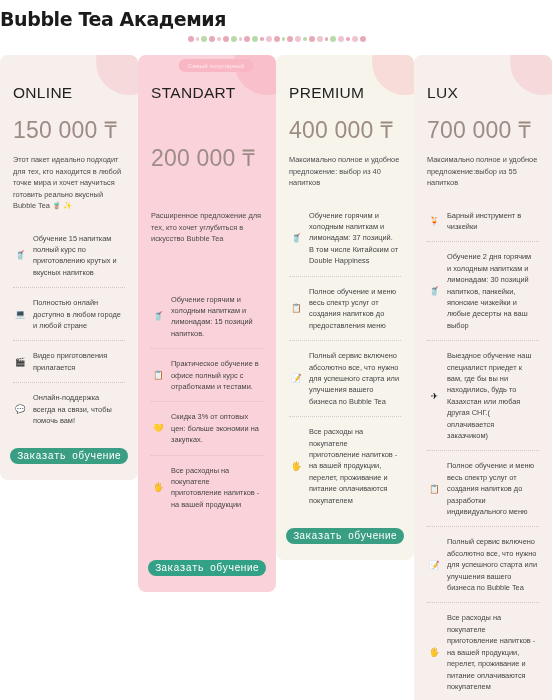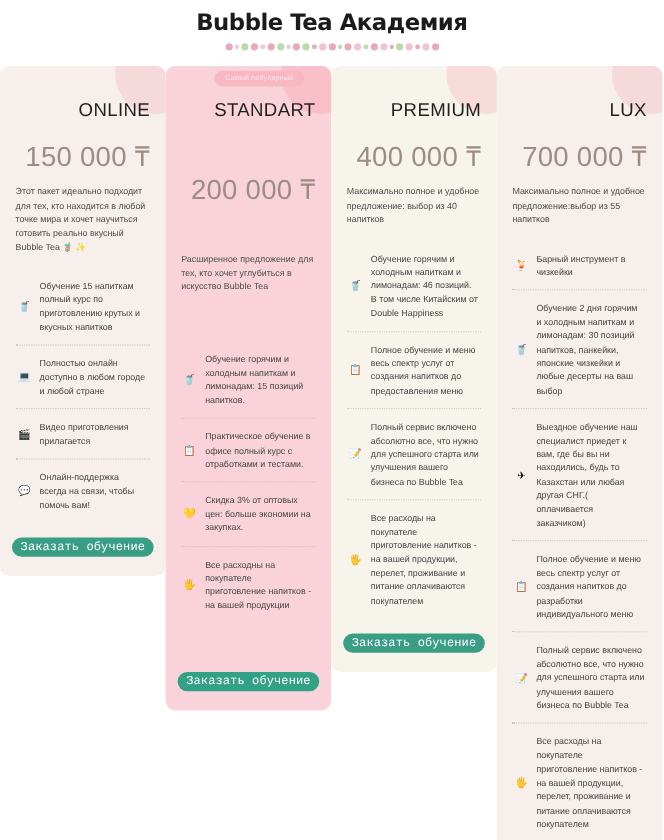--- a/index.html
+++ b/index.html
@@ -9,21 +9,21 @@
     height: 700px;
     background: #ffffff;
     font-family: "Liberation Sans", sans-serif;
     overflow: hidden;
     position: relative;
   }
 
   
   .header {
     padding-top: 8px;
-    text-align: center;
+    text-align: left;
   }
   .brand-title {
     font-family: "DejaVu Sans", sans-serif;
     font-size: 19px;
     font-weight: 800;
     letter-spacing: -0.4px;
     color: #1b1b1b;
     line-height: 22px;
   }
   .bead-row {
@@ -46,21 +46,20 @@
     align-items: flex-start;
   }
   .card {
     position: relative;
     width: 138px;
     border-radius: 8px;
     padding: 18px 13px 16px 13px;
     overflow: hidden;
     display: flex;
     flex-direction: column;
-    align-items: flex-end;
   }
   .card.c-online   { background: #f6efeb; }
   .card.c-standart { background: #fad3da; gap: 28px; }
   .card.c-premium  { background: #f7f4ec; }
   .card.c-lux      { background: #f6efeb; }
 
   .card-blob {
     position: absolute;
     top: -26px;
     right: -24px;
@@ -246,21 +245,21 @@
       <button class="cta">Заказать обучение</button>
     </div>
     <div class="card c-premium">
       <div class="card-blob"></div>
       <div class="plan-name">PREMIUM</div>
       <div class="plan-price">400 000 ₸</div>
       <div class="plan-desc">Максимально полное и удобное предложение: выбор из 40 напитков</div>
       <div class="features">
         <div class="feature">
           <span class="feature-icon">🥤</span>
-          <span class="feature-text">Обучение горячим и холодным напиткам и лимонадам: 46 позиций. В том числе Китайским от Double Happiness</span>
+          <span class="feature-text">Обучение горячим и холодным напиткам и лимонадам: 37 позиций. В том числе Китайским от Double Happiness</span>
         </div>
         <div class="feature">
           <span class="feature-icon">📋</span>
           <span class="feature-text">Полное обучение и меню весь спектр услуг от создания напитков до предоставления меню</span>
         </div>
         <div class="feature">
           <span class="feature-icon">📝</span>
           <span class="feature-text">Полный сервис включено абсолютно все, что нужно для успешного старта или улучшения вашего бизнеса по Bubble Tea</span>
         </div>
         <div class="feature">

